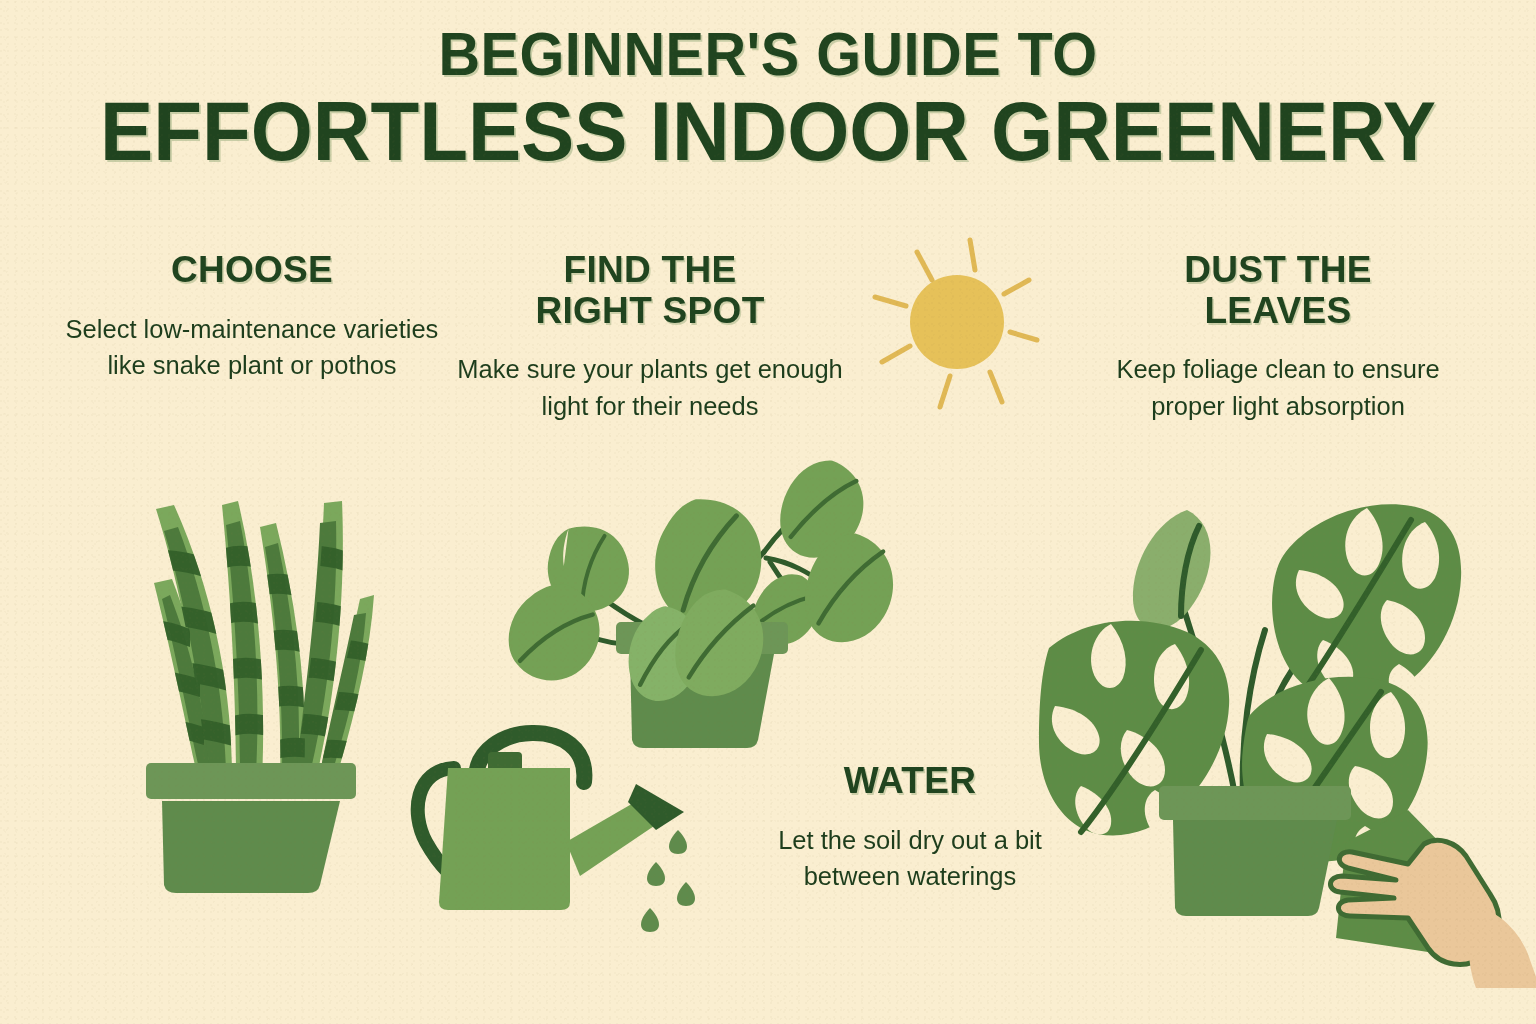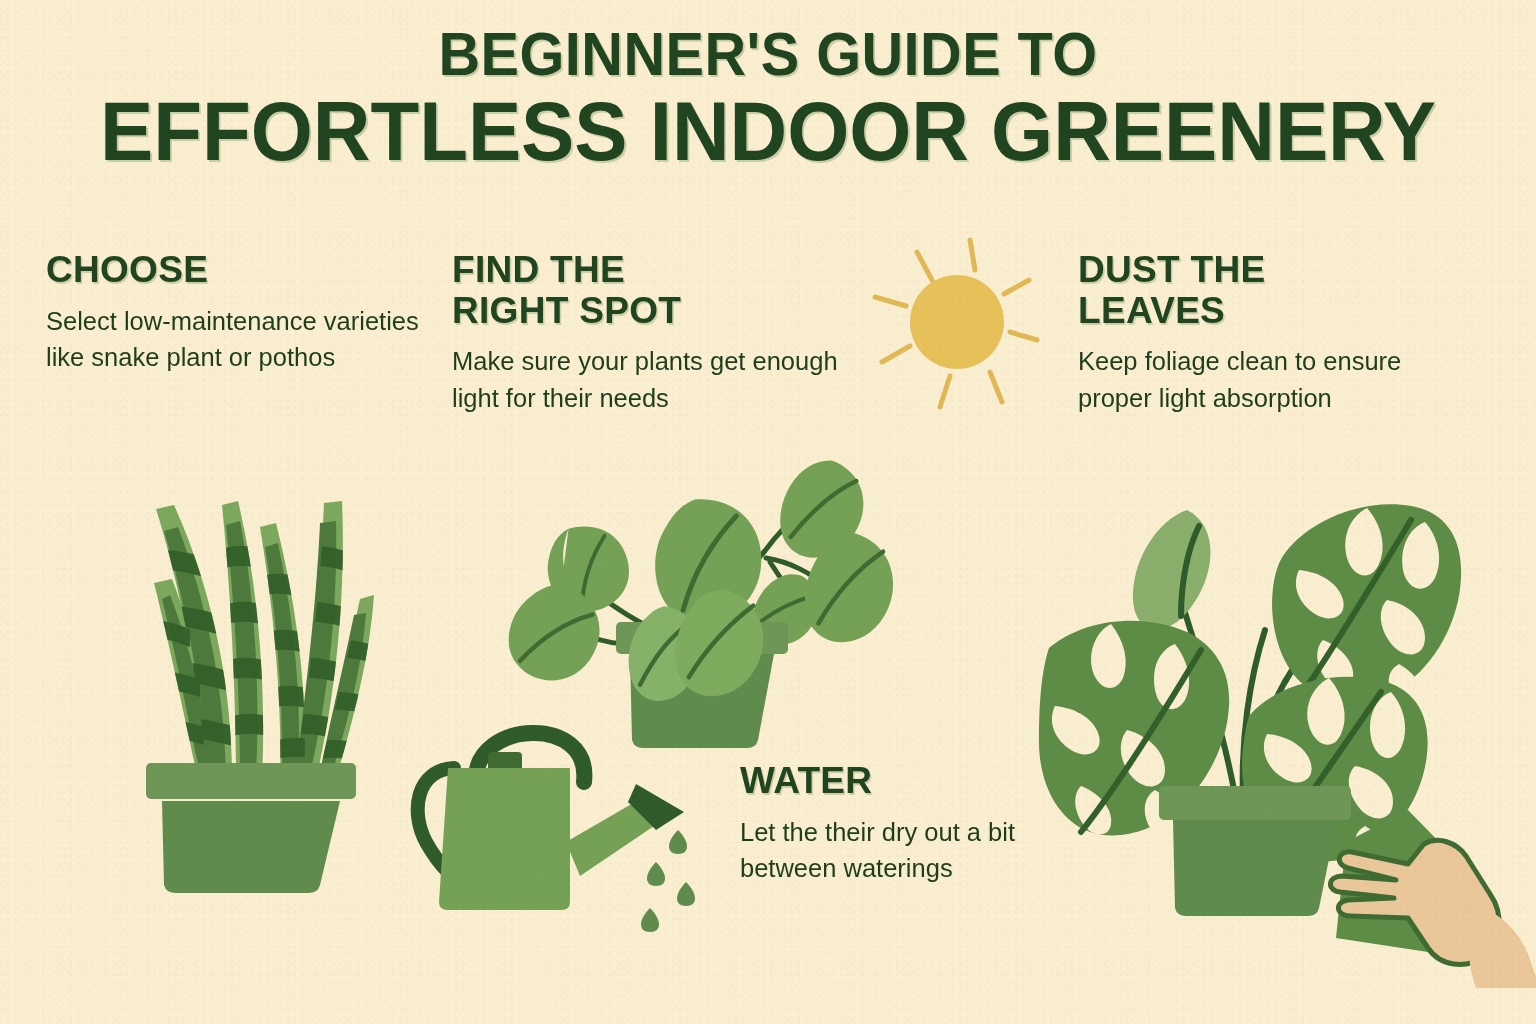--- a/index.html
+++ b/index.html
@@ -43,28 +43,28 @@
   }
   .title-line2 {
     font-size:84px; font-weight:bold; letter-spacing:0px;
     color:#20441f; line-height:1.02; margin-top:4px;
     text-transform:uppercase;
     transform:scaleX(.95);
     text-shadow:2px 2px 0 rgba(90,130,70,.30);
   }
 
   
-  .sec { position:absolute; z-index:22; }
+  .sec { position:absolute; z-index:22; text-align:center; }
   .sec h2 {
     font-size:37px; font-weight:bold; color:#20441f;
     line-height:1.10; text-transform:uppercase; letter-spacing:.3px;
     text-shadow:1.5px 1.5px 0 rgba(90,130,70,.28);
   }
   .sec p {
-    margin-top:12px;
+    margin-top:20px;
     font-size:25.5px; font-weight:normal; color:#1d3d1c;
     line-height:1.42;
   }
   #sec-choose   { top:250px; left:46px;   width:412px; }
   #sec-spot     { top:250px; left:452px;  width:396px; }
   #sec-dust     { top:250px; left:1078px; width:400px; }
   #sec-water    { top:761px; left:740px;  width:340px; }
 
   
   .art { position:absolute; z-index:10; }
@@ -382,17 +382,17 @@
       <span>Dust the</span><br>
       <span>Leaves</span>
     </h2>
     <p>Keep foliage clean to ensure proper light absorption</p>
   </div>
 
   <div class="sec" id="sec-water">
     <h2>
       <span>Water</span><br>
     </h2>
-    <p>Let the their dry out a bit between waterings</p>
+    <p>Let the soil dry out a bit between waterings</p>
   </div>
 
   <div id="grain"></div>
 </div>
 
 </body></html>

